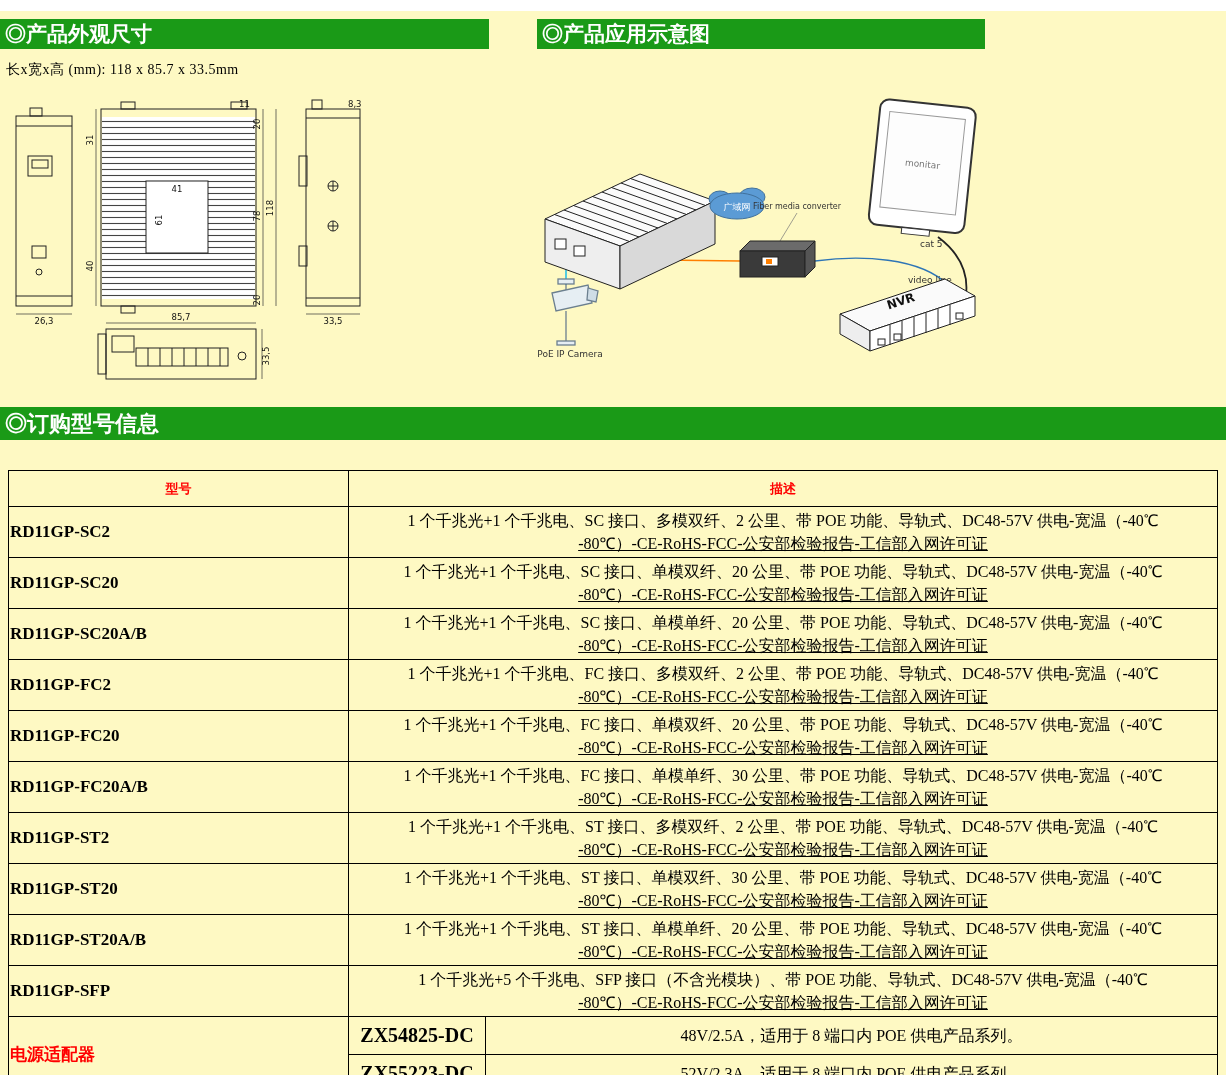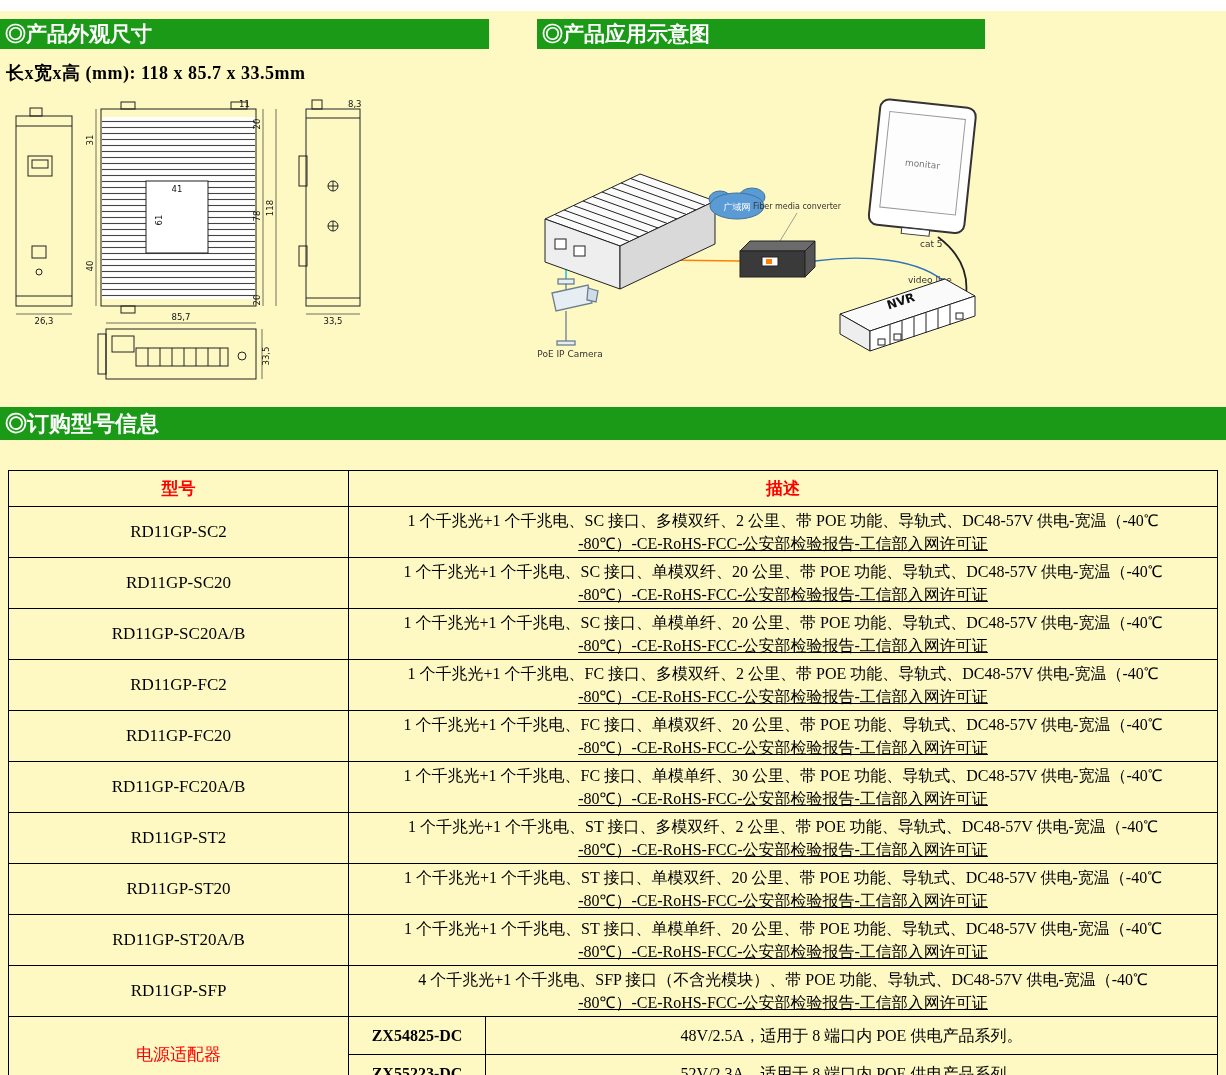--- a/index.html
+++ b/index.html
@@ -1,34 +1,34 @@
 <!DOCTYPE html>
 <html><head>
 <meta charset="utf-8">
 <style>
   html,body{margin:0;padding:0;background:#fff;}
   #page{position:relative;width:1226px;height:1075px;background:#fef9c3;overflow:hidden;
         font-family:"Liberation Serif",serif;color:#000;margin-top:11px;}
   .bar{position:absolute;background:#1a9a17;color:#fff;font-weight:bold;
        font-size:21px;line-height:30px;height:30px;padding-left:5px;box-sizing:border-box;}
   #bar-order{height:33px;line-height:33px;font-size:22px;}
-  #size-line{position:absolute;left:6px;top:50px;font-size:18px;font-weight:bold;letter-spacing:.5px;}
+  #size-line{position:absolute;left:6px;top:50px;font-size:14px;font-weight:normal;letter-spacing:.5px;}
   svg text{font-family:"DejaVu Sans",sans-serif;}
   .dim{font-size:8.5px;fill:#111;}
   .lbl{font-size:9px;fill:#333;}
   table{position:absolute;left:8px;top:459px;width:1210px;border-collapse:collapse;
         table-layout:fixed;font-size:16px;}
   th,td{border:1px solid #000;box-sizing:border-box;}
-  th{height:36px;color:#ff0000;font-size:17px;font-weight:bold;text-align:center;}
-  td.model{width:340px;text-align:center;font-weight:normal;font-size:17px;}
+  th{height:36px;color:#ff0000;font-size:13px;font-weight:bold;text-align:center;}
+  td.model{width:340px;text-align:left;font-weight:bold;font-size:17px;}
   td.desc{padding:2px 8px;line-height:23px;text-align:center;vertical-align:middle;}
   tr.mrow td{height:50px;}
   tr.prow td{height:38px;}
   .u{text-decoration:underline;}
-  td.pmodel{width:137px;text-align:center;font-weight:bold;font-size:16px;}
+  td.pmodel{width:137px;text-align:center;font-weight:bold;font-size:20px;}
   td.red{color:#ff0000;}
 </style>
 </head>
 <body>
 
 <div id="page">
 
   <div class="bar" id="bar-appearance" style="left:0;top:8px;width:489px;">◎产品外观尺寸</div>
   <div class="bar" id="bar-order" style="left:0;top:396px;width:1226px;">◎订购型号信息</div>
   <div class="bar" id="bar-application" style="left:537px;top:8px;width:448px;">◎产品应用示意图</div>
@@ -250,35 +250,35 @@
     <tr class="mrow">
       <td class="model">RD11GP-ST2</td>
       <td class="desc" colspan="2">
         <span>1 个千兆光+1 个千兆电、ST 接口、多模双纤、2 公里、带 POE 功能、导轨式、DC48-57V 供电-宽温（-40℃</span><br>
         <span class="u">-80℃）-CE-RoHS-FCC-公安部检验报告-工信部入网许可证</span>
       </td>
     </tr>
     <tr class="mrow">
       <td class="model">RD11GP-ST20</td>
       <td class="desc" colspan="2">
-        <span>1 个千兆光+1 个千兆电、ST 接口、单模双纤、20 公里、带 POE 功能、导轨式、DC48-57V 供电-宽温（-40℃</span><br>
+        <span>1 个千兆光+1 个千兆电、ST 接口、单模双纤、30 公里、带 POE 功能、导轨式、DC48-57V 供电-宽温（-40℃</span><br>
         <span class="u">-80℃）-CE-RoHS-FCC-公安部检验报告-工信部入网许可证</span>
       </td>
     </tr>
     <tr class="mrow">
       <td class="model">RD11GP-ST20A/B</td>
       <td class="desc" colspan="2">
         <span>1 个千兆光+1 个千兆电、ST 接口、单模单纤、20 公里、带 POE 功能、导轨式、DC48-57V 供电-宽温（-40℃</span><br>
         <span class="u">-80℃）-CE-RoHS-FCC-公安部检验报告-工信部入网许可证</span>
       </td>
     </tr>
     <tr class="mrow">
       <td class="model">RD11GP-SFP</td>
       <td class="desc" colspan="2">
-        <span>4 个千兆光+1 个千兆电、SFP 接口（不含光模块）、带 POE 功能、导轨式、DC48-57V 供电-宽温（-40℃</span><br>
+        <span>1 个千兆光+5 个千兆电、SFP 接口（不含光模块）、带 POE 功能、导轨式、DC48-57V 供电-宽温（-40℃</span><br>
         <span class="u">-80℃）-CE-RoHS-FCC-公安部检验报告-工信部入网许可证</span>
       </td>
     </tr>
 
     <tr class="prow">
       <td class="model red" rowspan="2">电源适配器</td>
       <td class="pmodel">ZX54825-DC</td>
       <td class="desc">48V/2.5A，适用于 8 端口内 POE 供电产品系列。</td>
     </tr>
     <tr class="prow">

